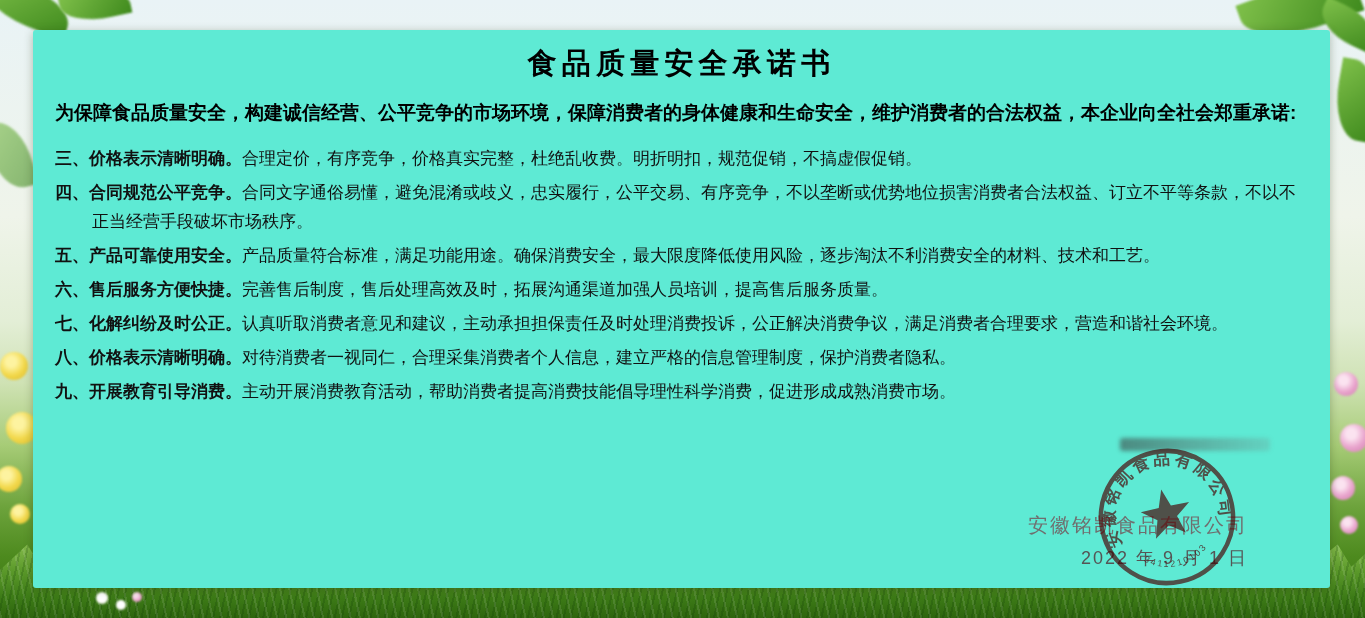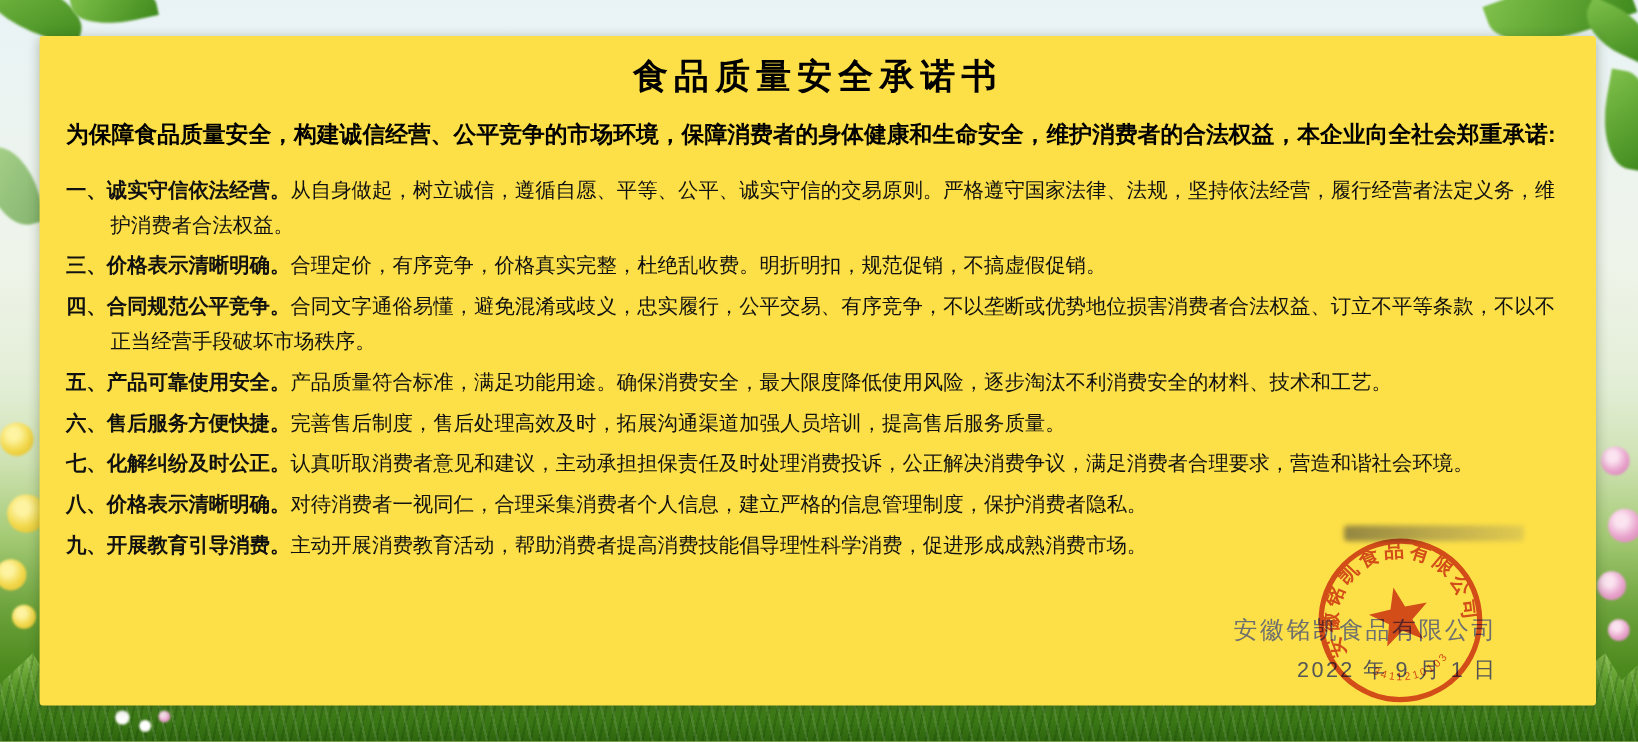--- a/index.html
+++ b/index.html
@@ -20,21 +20,21 @@
   }
   .leaf{position:absolute;background:linear-gradient(135deg,#7fc04a,#3f8a1d);border-radius:0 70% 0 70%;filter:blur(1px);z-index:1;}
   .flower{position:absolute;border-radius:50%;filter:blur(1px);z-index:2;}
   .flower.yellow{background:radial-gradient(circle at 40% 35%, #fdf3a0 0 20%, #f2d84b 55%, #d9b92e 100%);}
   .flower.pink{background:radial-gradient(circle at 40% 35%, #fbe3f0 0 20%, #e9a5cd 55%, #cf79ae 100%);}
   .flower.white{background:radial-gradient(circle at 45% 40%, #ffffff 0 45%, #e8e8da 100%);}
 
   
   .card{
     position:absolute;left:33px;top:30px;width:1297px;height:558px;z-index:5;
-    background:#fde047;border-radius:3px;box-shadow:0 2px 10px rgba(30,50,10,.30);
+    background:#5eead4;border-radius:3px;box-shadow:0 2px 10px rgba(30,50,10,.30);
     padding:0;box-sizing:border-box;color:#111;
   }
   .card-inner{position:relative;width:100%;height:100%;padding:8px 22px;box-sizing:border-box;}
   h1.doc-title{
     margin:6px 0 12px;text-align:center;font-size:29px;font-weight:bold;
     letter-spacing:.18em;color:#000;
   }
   p.intro{
     margin:15px 0 17px;font-size:19px;font-weight:bold;line-height:1.45;color:#000;
   }
@@ -82,21 +82,20 @@
 <div class="flower pink" style="left:132px;top:592px;width:10px;height:10px;z-index:3;"></div>
 
 <div class="card">
   <div class="card-inner">
 
     <h1 class="doc-title">食品质量安全承诺书</h1>
 
     <p class="intro">为保障食品质量安全，构建诚信经营、公平竞争的市场环境，保障消费者的身体健康和生命安全，维护消费者的合法权益，本企业向全社会郑重承诺:</p>
 
     <div class="items">
-      <p class="item"><span class="item-label">一、诚实守信依法经营。</span><span class="item-body">从自身做起，树立诚信，遵循自愿、平等、公平、诚实守信的交易原则。严格遵守国家法律、法规，坚持依法经营，履行经营者法定义务，维护消费者合法权益。</span></p>
       <p class="item"><span class="item-label">三、价格表示清晰明确。</span><span class="item-body">合理定价，有序竞争，价格真实完整，杜绝乱收费。明折明扣，规范促销，不搞虚假促销。</span></p>
       <p class="item"><span class="item-label">四、合同规范公平竞争。</span><span class="item-body">合同文字通俗易懂，避免混淆或歧义，忠实履行，公平交易、有序竞争，不以垄断或优势地位损害消费者合法权益、订立不平等条款，不以不正当经营手段破坏市场秩序。</span></p>
       <p class="item"><span class="item-label">五、产品可靠使用安全。</span><span class="item-body">产品质量符合标准，满足功能用途。确保消费安全，最大限度降低使用风险，逐步淘汰不利消费安全的材料、技术和工艺。</span></p>
       <p class="item"><span class="item-label">六、售后服务方便快捷。</span><span class="item-body">完善售后制度，售后处理高效及时，拓展沟通渠道加强人员培训，提高售后服务质量。</span></p>
       <p class="item"><span class="item-label">七、化解纠纷及时公正。</span><span class="item-body">认真听取消费者意见和建议，主动承担担保责任及时处理消费投诉，公正解决消费争议，满足消费者合理要求，营造和谐社会环境。</span></p>
       <p class="item"><span class="item-label">八、价格表示清晰明确。</span><span class="item-body">对待消费者一视同仁，合理采集消费者个人信息，建立严格的信息管理制度，保护消费者隐私。</span></p>
       <p class="item"><span class="item-label">九、开展教育引导消费。</span><span class="item-body">主动开展消费教育活动，帮助消费者提高消费技能倡导理性科学消费，促进形成成熟消费市场。</span></p>
     </div>
 
     <div class="smudge"></div>

